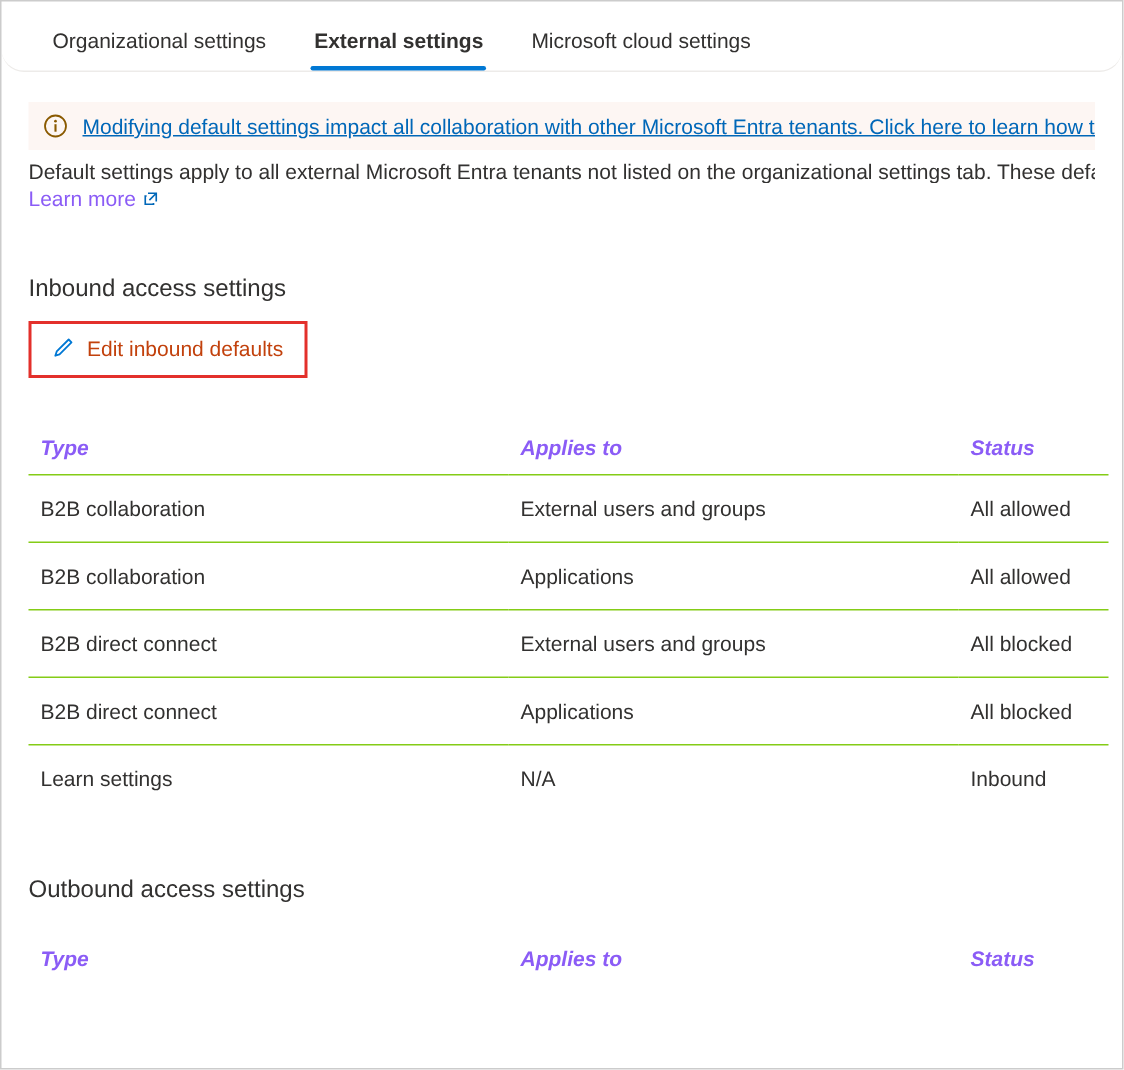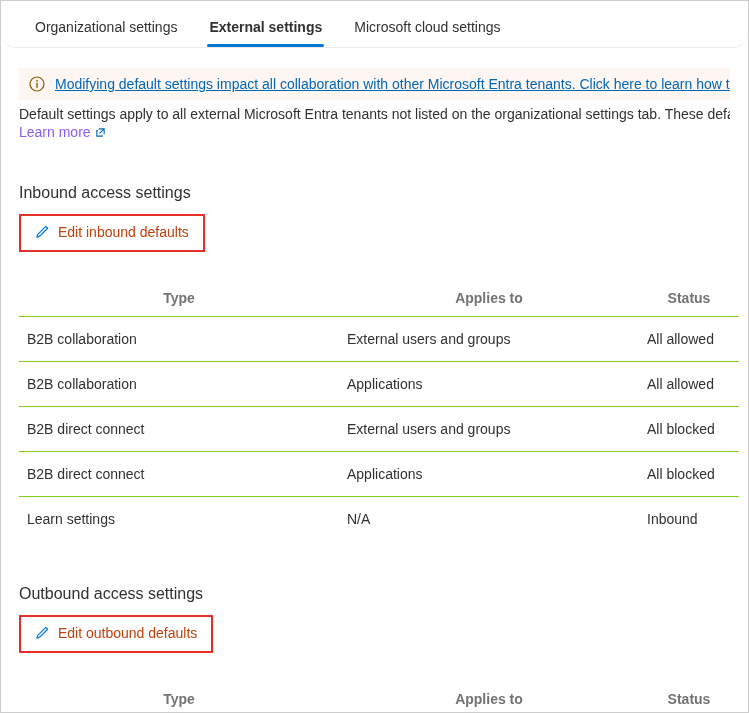--- a/index.html
+++ b/index.html
@@ -93,24 +93,25 @@
     display: inline-block;
     padding: 2px 4px;
     margin-bottom: 10px;
   }
   table {
     width: 720px;
     border-collapse: collapse;
     margin-top: 18px;
   }
   th {
-    text-align: center;
+    text-align: left;
     font-weight: 600;
     padding: 10px 8px;
-    color: #737373;
+    color: #8b5cf6;
+    font-style: italic;
   }
   td {
     padding: 14px 8px;
     border-top: 1px solid #84cc16;
     color: #323130;
   }
   th.col-type, td.col-type { width: 320px; }
   th.col-applies, td.col-applies { width: 300px; }
   th.col-status, td.col-status { width: 100px; white-space: nowrap; }
   .open-icon svg { vertical-align: -1px; }
@@ -193,30 +194,20 @@
       <tr>
         <td class="col-type">Learn settings</td>
         <td class="col-applies">N/A</td>
         <td class="col-status">Inbound</td>
       </tr>
     </tbody>
   </table>
 
   
   <div class="section-title">Outbound access settings</div>
-  <div class="highlight-box">
-    <div class="edit-btn">
-      <span>
-        <svg width="15" height="15" viewBox="0 0 16 16">
-            <path d="M11.5 2.5l2 2L5 13l-3 1 1-3 8.5-8.5z" fill="none" stroke="#0078d4" stroke-width="1.3" stroke-linejoin="round"></path>
-          </svg>
-      </span>
-      <span>Edit outbound defaults</span>
-    </div>
-  </div>
 
   <table>
     <thead>
       <tr>
         <th class="col-type">Type</th>
         <th class="col-applies">Applies to</th>
         <th class="col-status">Status</th>
       </tr>
     </thead>
 

